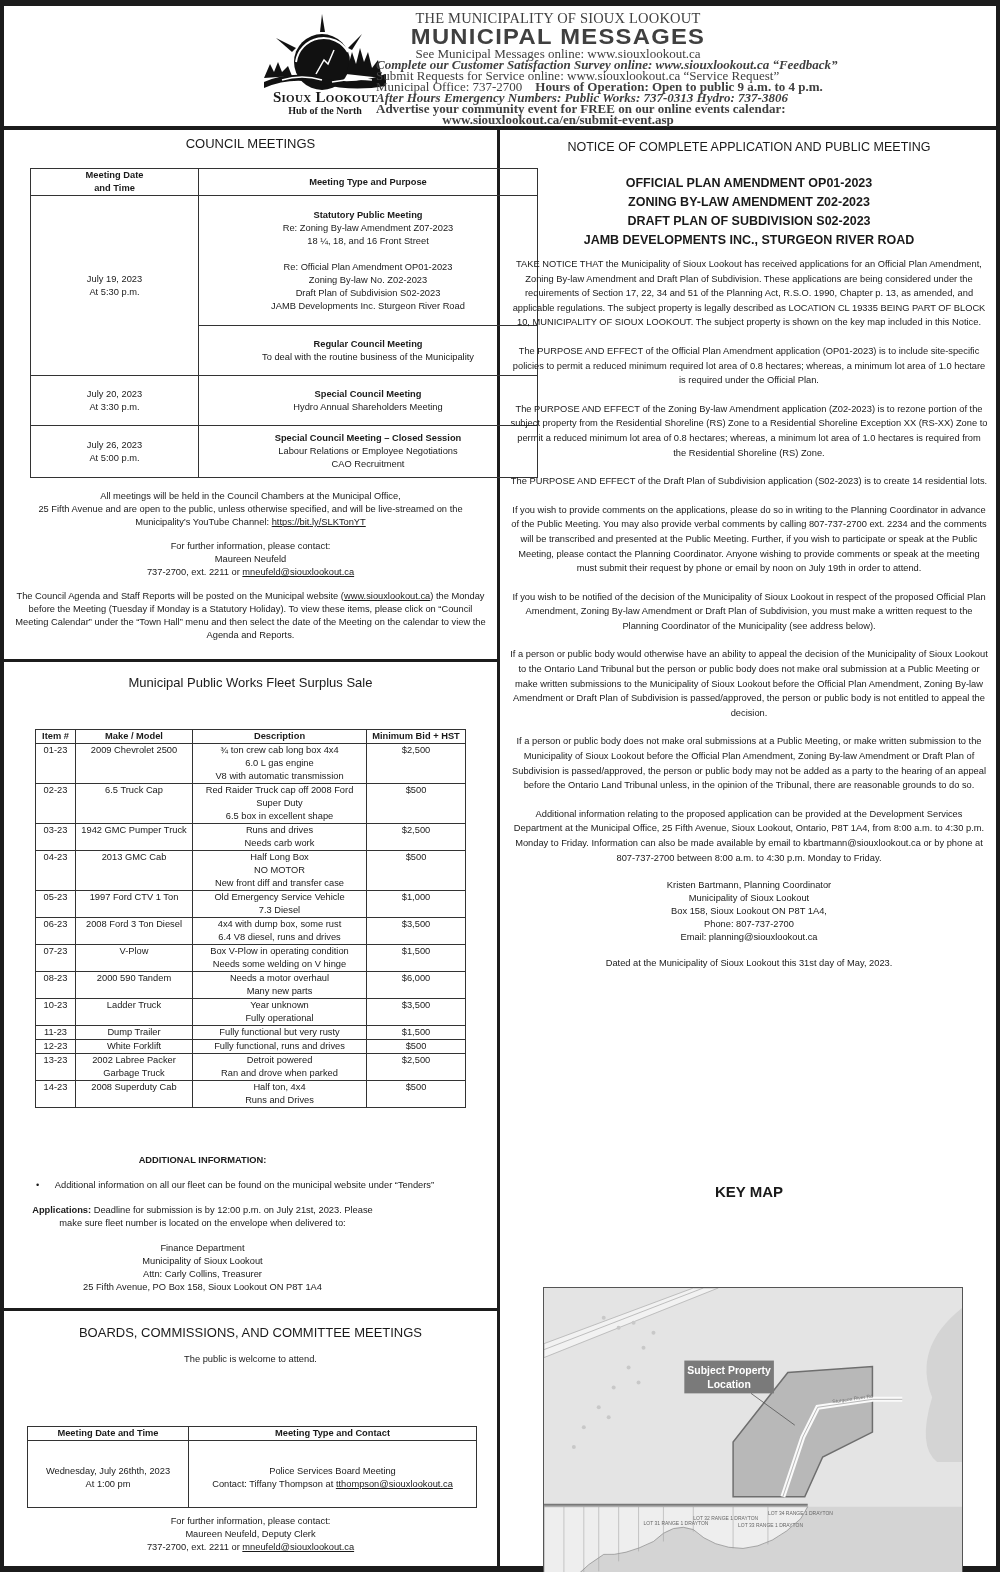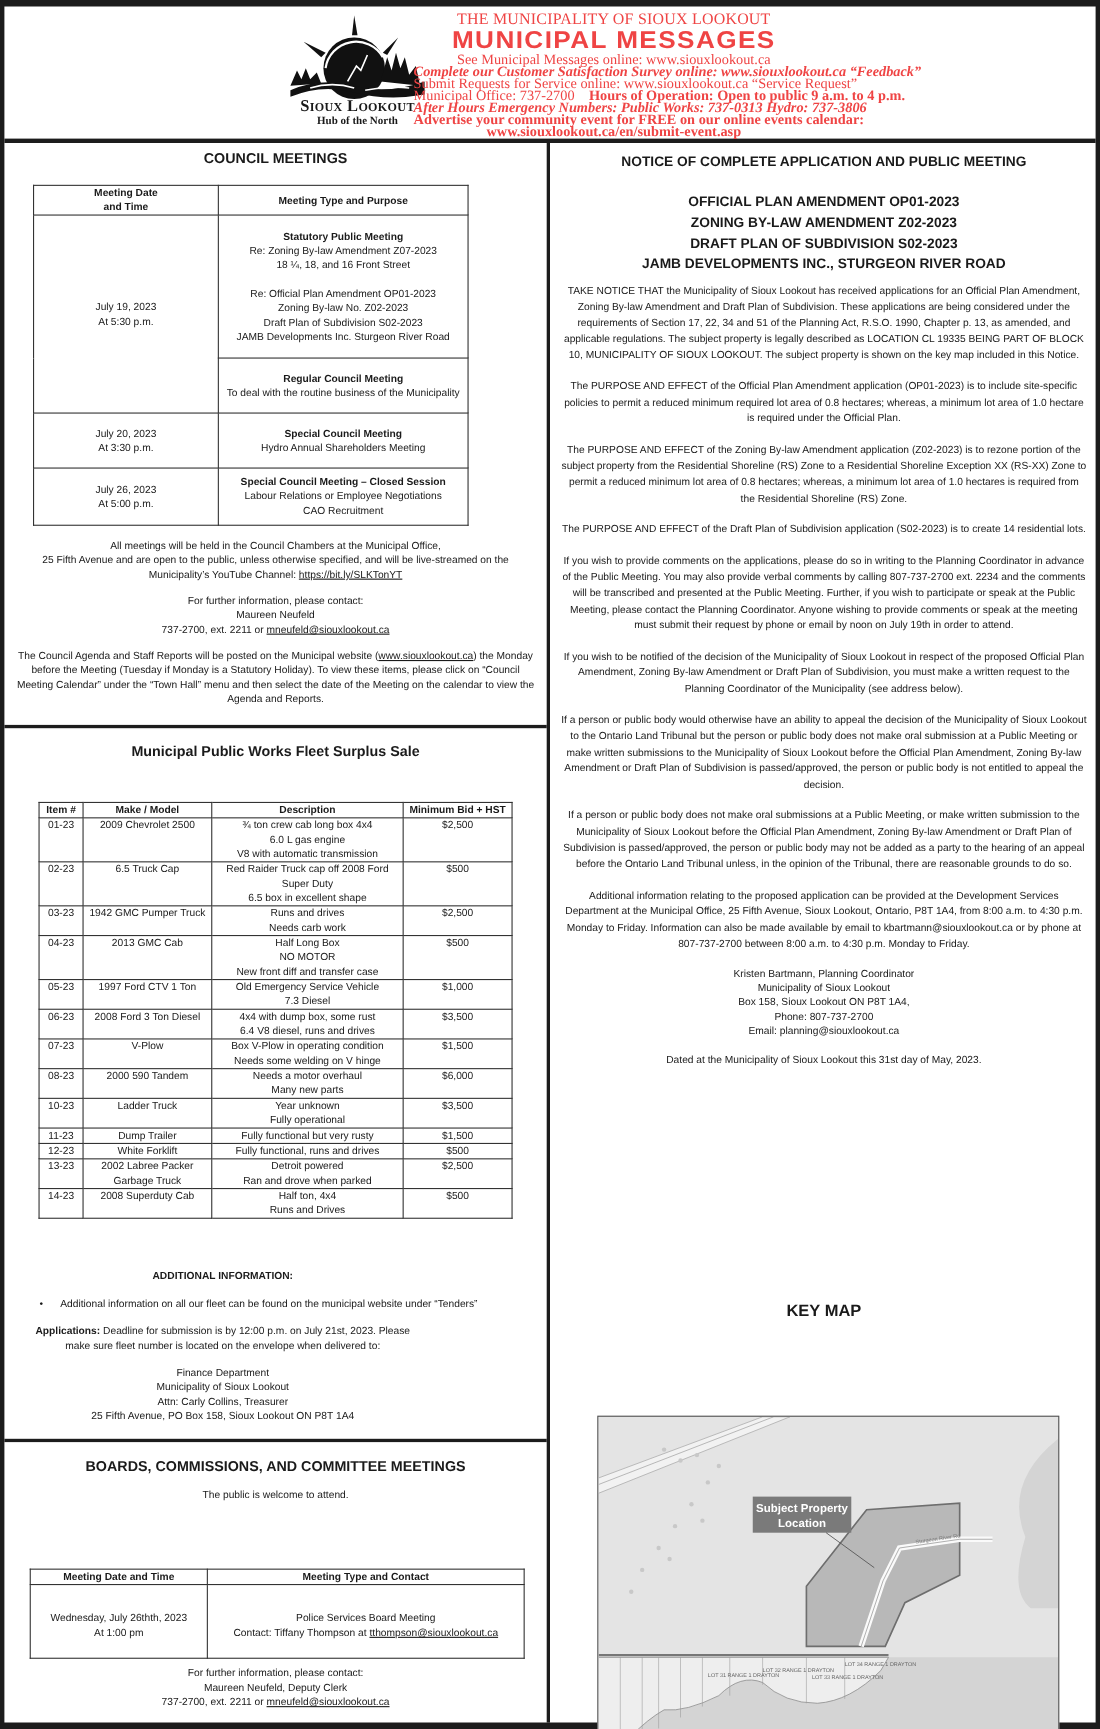--- a/index.html
+++ b/index.html
@@ -7,42 +7,42 @@
   body { font-family: "Liberation Sans", sans-serif; color: #1a1a1a; position: relative; }
 
   .page-frame { position: absolute; left: 0; top: 0; width: 1000px; height: 1572px; border: 4px solid #1c1c1c; border-top: 6px solid #1c1c1c; border-bottom: 6px solid #1c1c1c; }
 
   
   .masthead { position: absolute; left: 4px; top: 6px; width: 992px; height: 124px; border-bottom: 4px solid #1c1c1c; }
   .logo { position: absolute; left: 258px; top: 6px; width: 126px; height: 112px; }
   .logo svg { width: 100%; height: 78px; display: block; }
   .logo-name { font-family: "Liberation Serif", serif; font-size: 15px; letter-spacing: 0.3px; text-align: center; line-height: 15px; font-variant: small-caps; font-weight: bold; }
   .logo-sub { font-family: "Liberation Serif", serif; font-size: 10px; text-align: center; line-height: 11px; font-weight: bold; }
-  .mast-text { position: absolute; left: 372px; top: 5px; width: 364px; text-align: center; font-family: "Liberation Serif", serif; color: #ef4444; }
+  .mast-text { position: absolute; left: 372px; top: 5px; width: 364px; text-align: center; font-family: "Liberation Serif", serif; color: #404040; }
   .mast-sup { font-size: 14.5px; letter-spacing: 0.2px; line-height: 15px; }
   .mast-title { font-family: "Liberation Sans", sans-serif; font-weight: 900; font-size: 22px; letter-spacing: 1.2px; line-height: 22px; transform: scaleX(1.08); }
   .mast-line { font-size: 13px; line-height: 11px; white-space: nowrap; }
   .mast-line.it { font-style: italic; font-weight: bold; }
   .mast-line.b { font-weight: bold; }
   .mast-line .bold { font-weight: bold; }
 
   
   .col-divider { position: absolute; left: 497px; top: 130px; width: 3px; height: 1436px; background: #1c1c1c; }
   .section { position: absolute; text-align: center; }
-  .sec-title { font-weight: bold; font-size: 13px; line-height: 16px; }
+  .sec-title { font-weight: normal; font-size: 13px; line-height: 16px; }
   .small { font-size: 9.3px; line-height: 13px; }
   .u { text-decoration: underline; }
   .hr { position: absolute; height: 3px; background: #1c1c1c; }
 
   table { border-collapse: collapse; font-size: 9.3px; line-height: 13px; }
   td, th { border: 1px solid #333; text-align: center; vertical-align: middle; }
   th { font-weight: bold; }
 
   
-  #council-table { position: absolute; left: 30px; top: 168px; width: 396px; }
+  #council-table { position: absolute; left: 30px; top: 168px; width: 508px; }
   #council-table td { padding: 0 4px; }
 
   
   #fleet-table { position: absolute; left: 35px; top: 729px; width: 431px; }
   #fleet-table td, #fleet-table th { vertical-align: top; padding: 0 2px; }
 
   
   #boards-table { position: absolute; left: 27px; top: 1426px; width: 450px; }
 
   

